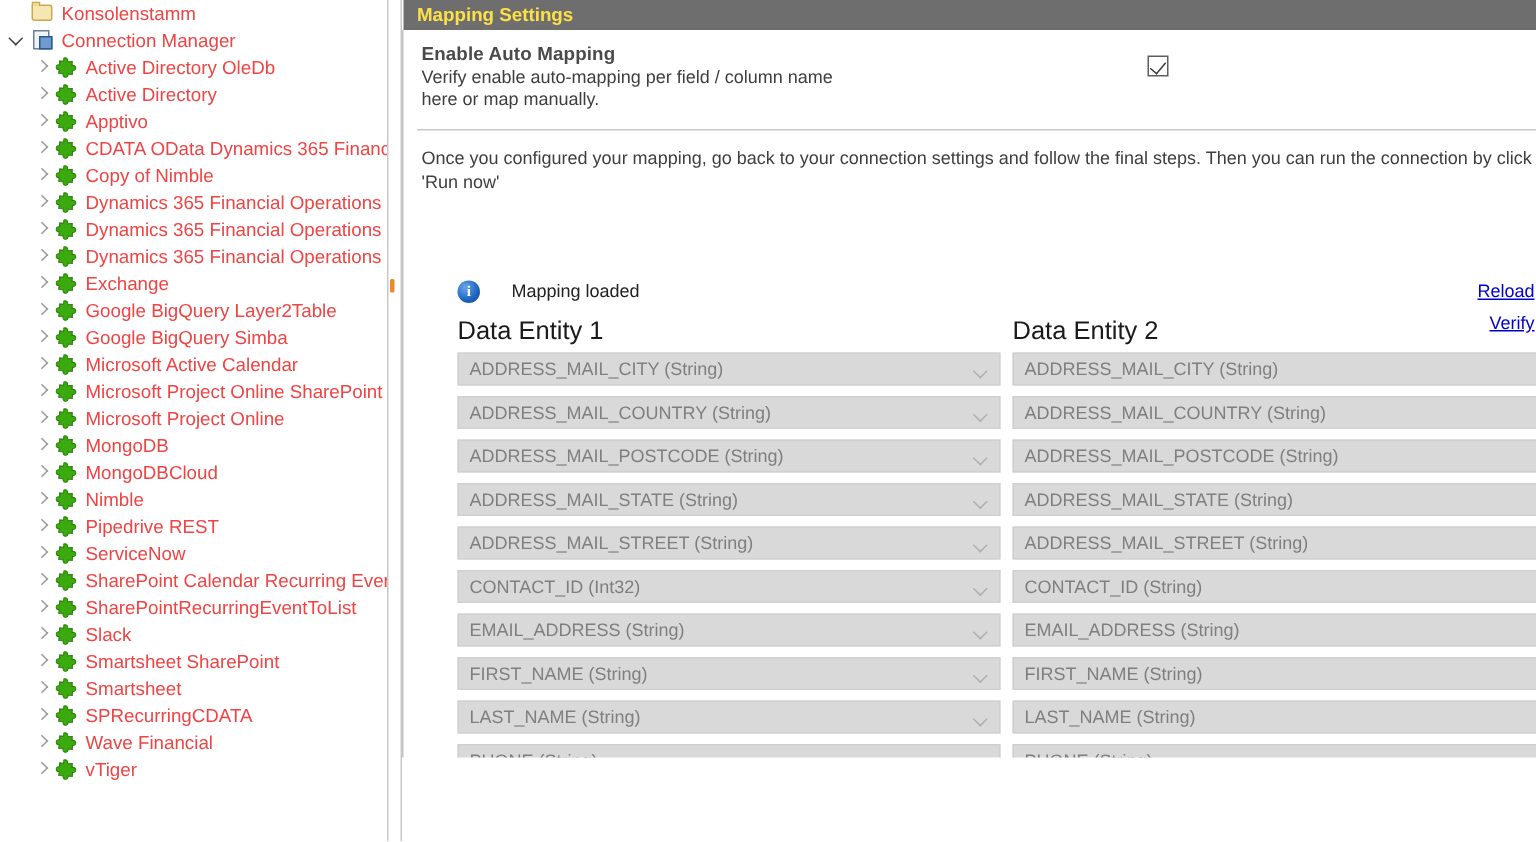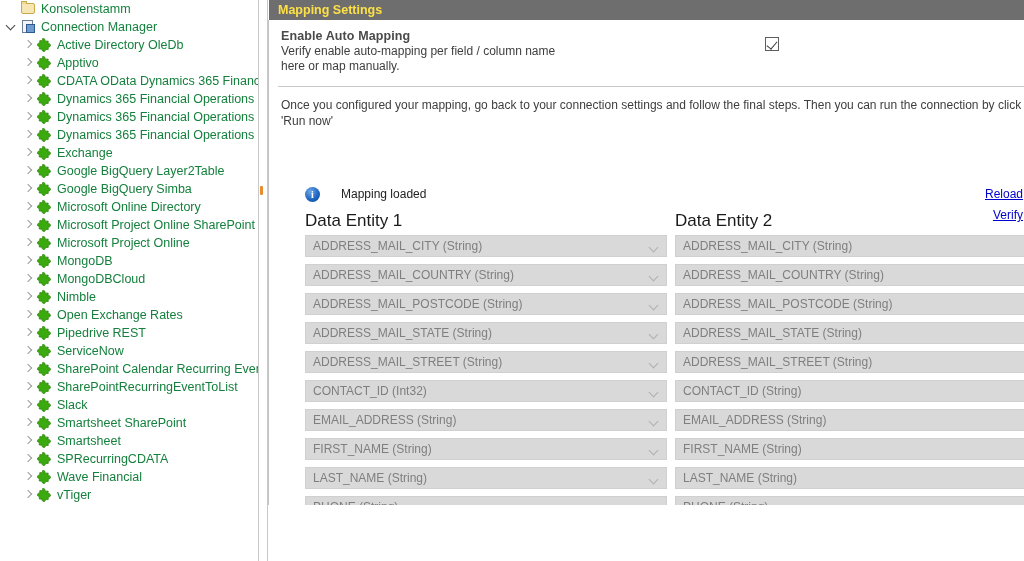--- a/index.html
+++ b/index.html
@@ -31,21 +31,21 @@
   .tree-list {
     padding: 0;
     margin: 0;
     list-style: none;
   }
   .tree-row {
     display: flex;
     align-items: center;
     height: 18px;
     font-size: 12.5px;
-    color: #15803d;
+    color: #ef4444;
     white-space: nowrap;
     padding-left: 4px;
     box-sizing: border-box;
   }
   .tree-row.lvl0 { padding-left: 4px; }
   .tree-row.lvl1 { padding-left: 4px; }
   .tree-row.lvl2 { padding-left: 20px; }
 
   .expander {
     width: 16px;
@@ -379,20 +379,31 @@
         </li>
         <li class="tree-row lvl2">
           <span class="expander">
             <span class="chev-right"></span>
           </span>
           <span class="ic ic-plugin">
             <svg width="15" height="14" viewBox="0 0 15 14" xmlns="http://www.w3.org/2000/svg">
               <path d="M5.6 0.6 C6.6 0.2 7.8 0.6 8 1.8 L8.2 3.2 L11.2 3.0 L11.0 5.6 C12.2 5.5 13.4 6.0 13.5 7.2 C13.6 8.4 12.6 9.1 11.3 9.0 L11.2 11.6 L8.4 11.4 C8.5 12.7 7.8 13.6 6.6 13.5 C5.4 13.4 4.9 12.4 5.1 11.2 L2.2 11.0 L2.4 8.4 C1.2 8.5 0.3 7.8 0.4 6.7 C0.5 5.5 1.5 5.0 2.6 5.2 L2.8 2.6 L5.4 2.8 Z" fill="#3aaa0e" stroke="#2a7f0a" stroke-width="0.7"></path>
             </svg>
           </span>
+          <span>Active Directory</span>
+        </li>
+        <li class="tree-row lvl2">
+          <span class="expander">
+            <span class="chev-right"></span>
+          </span>
+          <span class="ic ic-plugin">
+            <svg width="15" height="14" viewBox="0 0 15 14" xmlns="http://www.w3.org/2000/svg">
+              <path d="M5.6 0.6 C6.6 0.2 7.8 0.6 8 1.8 L8.2 3.2 L11.2 3.0 L11.0 5.6 C12.2 5.5 13.4 6.0 13.5 7.2 C13.6 8.4 12.6 9.1 11.3 9.0 L11.2 11.6 L8.4 11.4 C8.5 12.7 7.8 13.6 6.6 13.5 C5.4 13.4 4.9 12.4 5.1 11.2 L2.2 11.0 L2.4 8.4 C1.2 8.5 0.3 7.8 0.4 6.7 C0.5 5.5 1.5 5.0 2.6 5.2 L2.8 2.6 L5.4 2.8 Z" fill="#3aaa0e" stroke="#2a7f0a" stroke-width="0.7"></path>
+            </svg>
+          </span>
           <span>Apptivo</span>
         </li>
         <li class="tree-row lvl2">
           <span class="expander">
             <span class="chev-right"></span>
           </span>
           <span class="ic ic-plugin">
             <svg width="15" height="14" viewBox="0 0 15 14" xmlns="http://www.w3.org/2000/svg">
               <path d="M5.6 0.6 C6.6 0.2 7.8 0.6 8 1.8 L8.2 3.2 L11.2 3.0 L11.0 5.6 C12.2 5.5 13.4 6.0 13.5 7.2 C13.6 8.4 12.6 9.1 11.3 9.0 L11.2 11.6 L8.4 11.4 C8.5 12.7 7.8 13.6 6.6 13.5 C5.4 13.4 4.9 12.4 5.1 11.2 L2.2 11.0 L2.4 8.4 C1.2 8.5 0.3 7.8 0.4 6.7 C0.5 5.5 1.5 5.0 2.6 5.2 L2.8 2.6 L5.4 2.8 Z" fill="#3aaa0e" stroke="#2a7f0a" stroke-width="0.7"></path>
             </svg>
@@ -401,20 +412,31 @@
         </li>
         <li class="tree-row lvl2">
           <span class="expander">
             <span class="chev-right"></span>
           </span>
           <span class="ic ic-plugin">
             <svg width="15" height="14" viewBox="0 0 15 14" xmlns="http://www.w3.org/2000/svg">
               <path d="M5.6 0.6 C6.6 0.2 7.8 0.6 8 1.8 L8.2 3.2 L11.2 3.0 L11.0 5.6 C12.2 5.5 13.4 6.0 13.5 7.2 C13.6 8.4 12.6 9.1 11.3 9.0 L11.2 11.6 L8.4 11.4 C8.5 12.7 7.8 13.6 6.6 13.5 C5.4 13.4 4.9 12.4 5.1 11.2 L2.2 11.0 L2.4 8.4 C1.2 8.5 0.3 7.8 0.4 6.7 C0.5 5.5 1.5 5.0 2.6 5.2 L2.8 2.6 L5.4 2.8 Z" fill="#3aaa0e" stroke="#2a7f0a" stroke-width="0.7"></path>
             </svg>
           </span>
+          <span>Copy of Nimble</span>
+        </li>
+        <li class="tree-row lvl2">
+          <span class="expander">
+            <span class="chev-right"></span>
+          </span>
+          <span class="ic ic-plugin">
+            <svg width="15" height="14" viewBox="0 0 15 14" xmlns="http://www.w3.org/2000/svg">
+              <path d="M5.6 0.6 C6.6 0.2 7.8 0.6 8 1.8 L8.2 3.2 L11.2 3.0 L11.0 5.6 C12.2 5.5 13.4 6.0 13.5 7.2 C13.6 8.4 12.6 9.1 11.3 9.0 L11.2 11.6 L8.4 11.4 C8.5 12.7 7.8 13.6 6.6 13.5 C5.4 13.4 4.9 12.4 5.1 11.2 L2.2 11.0 L2.4 8.4 C1.2 8.5 0.3 7.8 0.4 6.7 C0.5 5.5 1.5 5.0 2.6 5.2 L2.8 2.6 L5.4 2.8 Z" fill="#3aaa0e" stroke="#2a7f0a" stroke-width="0.7"></path>
+            </svg>
+          </span>
           <span>Dynamics 365 Financial Operations OA</span>
         </li>
         <li class="tree-row lvl2">
           <span class="expander">
             <span class="chev-right"></span>
           </span>
           <span class="ic ic-plugin">
             <svg width="15" height="14" viewBox="0 0 15 14" xmlns="http://www.w3.org/2000/svg">
               <path d="M5.6 0.6 C6.6 0.2 7.8 0.6 8 1.8 L8.2 3.2 L11.2 3.0 L11.0 5.6 C12.2 5.5 13.4 6.0 13.5 7.2 C13.6 8.4 12.6 9.1 11.3 9.0 L11.2 11.6 L8.4 11.4 C8.5 12.7 7.8 13.6 6.6 13.5 C5.4 13.4 4.9 12.4 5.1 11.2 L2.2 11.0 L2.4 8.4 C1.2 8.5 0.3 7.8 0.4 6.7 C0.5 5.5 1.5 5.0 2.6 5.2 L2.8 2.6 L5.4 2.8 Z" fill="#3aaa0e" stroke="#2a7f0a" stroke-width="0.7"></path>
             </svg>
@@ -467,21 +489,21 @@
         </li>
         <li class="tree-row lvl2">
           <span class="expander">
             <span class="chev-right"></span>
           </span>
           <span class="ic ic-plugin">
             <svg width="15" height="14" viewBox="0 0 15 14" xmlns="http://www.w3.org/2000/svg">
               <path d="M5.6 0.6 C6.6 0.2 7.8 0.6 8 1.8 L8.2 3.2 L11.2 3.0 L11.0 5.6 C12.2 5.5 13.4 6.0 13.5 7.2 C13.6 8.4 12.6 9.1 11.3 9.0 L11.2 11.6 L8.4 11.4 C8.5 12.7 7.8 13.6 6.6 13.5 C5.4 13.4 4.9 12.4 5.1 11.2 L2.2 11.0 L2.4 8.4 C1.2 8.5 0.3 7.8 0.4 6.7 C0.5 5.5 1.5 5.0 2.6 5.2 L2.8 2.6 L5.4 2.8 Z" fill="#3aaa0e" stroke="#2a7f0a" stroke-width="0.7"></path>
             </svg>
           </span>
-          <span>Microsoft Online Directory</span>
+          <span>Microsoft Active Calendar</span>
         </li>
         <li class="tree-row lvl2">
           <span class="expander">
             <span class="chev-right"></span>
           </span>
           <span class="ic ic-plugin">
             <svg width="15" height="14" viewBox="0 0 15 14" xmlns="http://www.w3.org/2000/svg">
               <path d="M5.6 0.6 C6.6 0.2 7.8 0.6 8 1.8 L8.2 3.2 L11.2 3.0 L11.0 5.6 C12.2 5.5 13.4 6.0 13.5 7.2 C13.6 8.4 12.6 9.1 11.3 9.0 L11.2 11.6 L8.4 11.4 C8.5 12.7 7.8 13.6 6.6 13.5 C5.4 13.4 4.9 12.4 5.1 11.2 L2.2 11.0 L2.4 8.4 C1.2 8.5 0.3 7.8 0.4 6.7 C0.5 5.5 1.5 5.0 2.6 5.2 L2.8 2.6 L5.4 2.8 Z" fill="#3aaa0e" stroke="#2a7f0a" stroke-width="0.7"></path>
             </svg>
           </span>
@@ -523,31 +545,20 @@
         <li class="tree-row lvl2">
           <span class="expander">
             <span class="chev-right"></span>
           </span>
           <span class="ic ic-plugin">
             <svg width="15" height="14" viewBox="0 0 15 14" xmlns="http://www.w3.org/2000/svg">
               <path d="M5.6 0.6 C6.6 0.2 7.8 0.6 8 1.8 L8.2 3.2 L11.2 3.0 L11.0 5.6 C12.2 5.5 13.4 6.0 13.5 7.2 C13.6 8.4 12.6 9.1 11.3 9.0 L11.2 11.6 L8.4 11.4 C8.5 12.7 7.8 13.6 6.6 13.5 C5.4 13.4 4.9 12.4 5.1 11.2 L2.2 11.0 L2.4 8.4 C1.2 8.5 0.3 7.8 0.4 6.7 C0.5 5.5 1.5 5.0 2.6 5.2 L2.8 2.6 L5.4 2.8 Z" fill="#3aaa0e" stroke="#2a7f0a" stroke-width="0.7"></path>
             </svg>
           </span>
           <span>Nimble</span>
-        </li>
-        <li class="tree-row lvl2">
-          <span class="expander">
-            <span class="chev-right"></span>
-          </span>
-          <span class="ic ic-plugin">
-            <svg width="15" height="14" viewBox="0 0 15 14" xmlns="http://www.w3.org/2000/svg">
-              <path d="M5.6 0.6 C6.6 0.2 7.8 0.6 8 1.8 L8.2 3.2 L11.2 3.0 L11.0 5.6 C12.2 5.5 13.4 6.0 13.5 7.2 C13.6 8.4 12.6 9.1 11.3 9.0 L11.2 11.6 L8.4 11.4 C8.5 12.7 7.8 13.6 6.6 13.5 C5.4 13.4 4.9 12.4 5.1 11.2 L2.2 11.0 L2.4 8.4 C1.2 8.5 0.3 7.8 0.4 6.7 C0.5 5.5 1.5 5.0 2.6 5.2 L2.8 2.6 L5.4 2.8 Z" fill="#3aaa0e" stroke="#2a7f0a" stroke-width="0.7"></path>
-            </svg>
-          </span>
-          <span>Open Exchange Rates</span>
         </li>
         <li class="tree-row lvl2">
           <span class="expander">
             <span class="chev-right"></span>
           </span>
           <span class="ic ic-plugin">
             <svg width="15" height="14" viewBox="0 0 15 14" xmlns="http://www.w3.org/2000/svg">
               <path d="M5.6 0.6 C6.6 0.2 7.8 0.6 8 1.8 L8.2 3.2 L11.2 3.0 L11.0 5.6 C12.2 5.5 13.4 6.0 13.5 7.2 C13.6 8.4 12.6 9.1 11.3 9.0 L11.2 11.6 L8.4 11.4 C8.5 12.7 7.8 13.6 6.6 13.5 C5.4 13.4 4.9 12.4 5.1 11.2 L2.2 11.0 L2.4 8.4 C1.2 8.5 0.3 7.8 0.4 6.7 C0.5 5.5 1.5 5.0 2.6 5.2 L2.8 2.6 L5.4 2.8 Z" fill="#3aaa0e" stroke="#2a7f0a" stroke-width="0.7"></path>
             </svg>
           </span>

